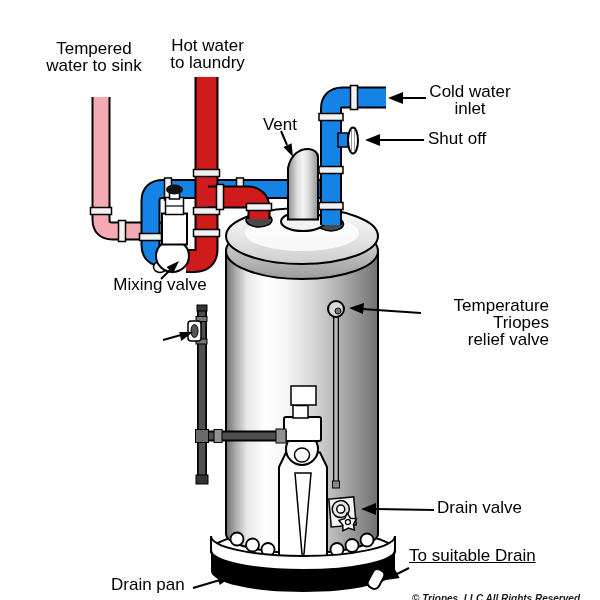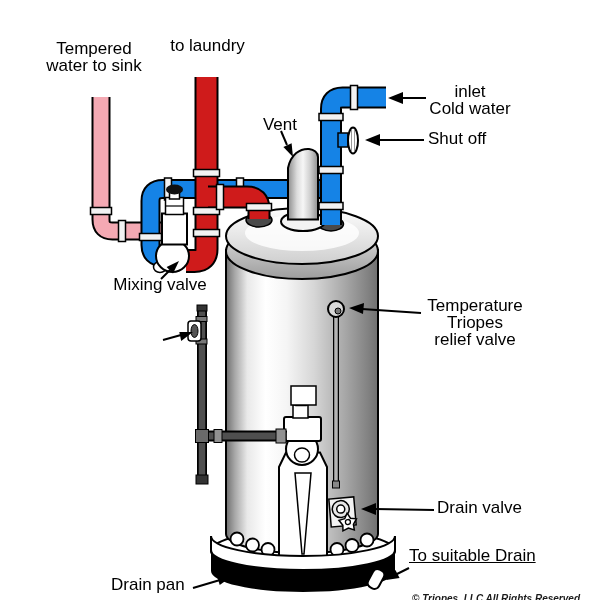--- a/index.html
+++ b/index.html
@@ -232,42 +232,43 @@
         <polygon points="231,557 219.7,564.9 217.2,556.3"></polygon>
   </g>
 </svg>
 
   <div class="lbl" style="left:18px;top:20px;width:152px;">
     <span class="line">Tempered</span>
     <span class="line">water to sink</span>
   </div>
 
   <div class="lbl" style="left:150px;top:17px;width:115px;">
+    <span class="line">Hot water</span>
     <span class="line">to laundry</span>
   </div>
 
   <div class="lbl" style="left:420px;top:63px;width:100px;">
+    <span class="line">Cold water</span>
     <span class="line">inlet</span>
-    <span class="line">Cold water</span>
   </div>
 
   <div class="lbl left" style="left:428px;top:110px;">
     <span class="line">Shut off</span>
   </div>
 
   <div class="lbl" style="left:258px;top:96px;width:44px;">
     <span class="line">Vent</span>
   </div>
 
   <div class="lbl" style="left:110px;top:256px;width:100px;">
     <span class="line">Mixing valve</span>
   </div>
 
 
-  <div class="lbl" style="left:415px;top:277px;width:120px;">
+  <div class="lbl" style="left:429px;top:277px;width:120px;text-align:right;">
     <span class="line">Temperature</span>
     <span class="line">Triopes</span>
     <span class="line">relief valve</span>
   </div>
 
   <div class="lbl left" style="left:437px;top:479px;">
     <span class="line">Drain valve</span>
   </div>
 
   <div class="lbl left" style="left:409px;top:527px;text-decoration:underline;">

